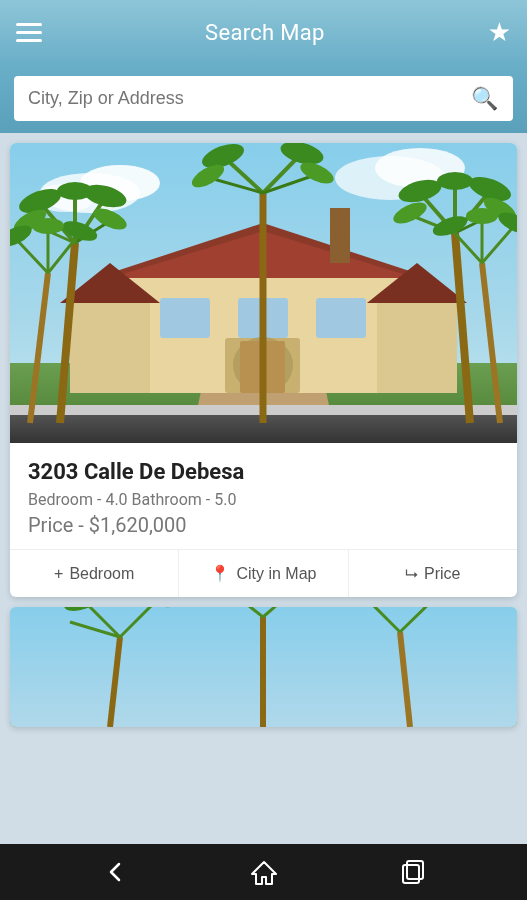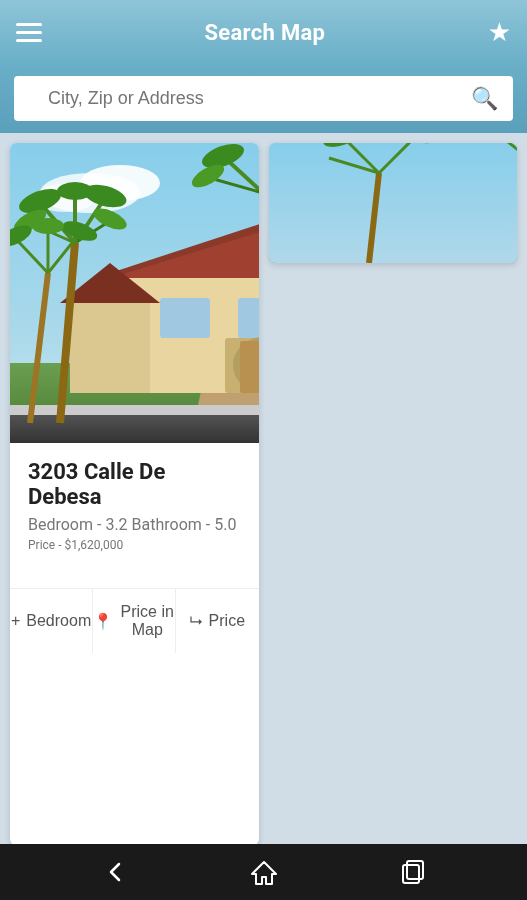--- a/index.html
+++ b/index.html
@@ -17,21 +17,21 @@
       background: linear-gradient(180deg, #8ec5d8 0%, #6aafc8 100%);
       height: 64px;
       display: flex;
       align-items: center;
       justify-content: space-between;
       padding: 0 16px;
     }
     .header-title {
       color: #fff;
       font-size: 22px;
-      font-weight: bold;
+      font-weight: normal;
       letter-spacing: 0.3px;
     }
     .hamburger-icon {
       display: flex;
       flex-direction: column;
       gap: 5px;
       cursor: pointer;
     }
     .hamburger-icon span {
       display: block;
@@ -59,36 +59,35 @@
       padding: 10px 14px;
       gap: 10px;
     }
     .search-bar input {
       flex: 1;
       border: none;
       outline: none;
       font-size: 18px;
       color: #aaa;
       background: transparent;
-      margin-left: 20px;
     }
     .search-icon {
       color: #555;
       font-size: 22px;
       cursor: pointer;
     }
 
     
     .content-area {
       background: #d0dde6;
       height: calc(900px - 64px - 58px - 56px);
       overflow-y: auto;
       padding: 10px;
       display: flex;
-      flex-direction: row;
+      flex-direction: column;
       gap: 10px;
     }
 
     
     .property-card {
       background: #fff;
       border-radius: 6px;
       overflow: hidden;
       box-shadow: 0 2px 6px rgba(0,0,0,0.15);
     }
@@ -101,23 +100,23 @@
       font-weight: bold;
       color: #222;
       margin-bottom: 6px;
     }
     .property-details {
       font-size: 16px;
       color: #777;
       margin-bottom: 4px;
     }
     .property-price {
-      font-size: 12px;
+      font-size: 20px;
       color: #777;
-      margin-bottom: 28px;
+      margin-bottom: 4px;
     }
 
     
     .action-bar {
       display: flex;
       border-top: 1px solid #eee;
     }
     .action-btn {
       flex: 1;
       display: flex;
@@ -314,32 +313,32 @@
         <line x1="253" y1="50" x2="305" y2="32" stroke="#3a7a15" stroke-width="3"></line>
         <ellipse cx="213" cy="13" rx="22" ry="10" fill="#3a8a20" transform="rotate(-20,213,13)"></ellipse>
         <ellipse cx="292" cy="10" rx="22" ry="10" fill="#3a8a20" transform="rotate(15,292,10)"></ellipse>
         <ellipse cx="198" cy="33" rx="18" ry="8" fill="#4a9a25" transform="rotate(-30,198,33)"></ellipse>
         <ellipse cx="307" cy="30" rx="18" ry="8" fill="#4a9a25" transform="rotate(25,307,30)"></ellipse>
       </svg>
     </div>
 
     <div class="property-info">
       <div class="property-address">3203 Calle De Debesa</div>
-      <div class="property-details">Bedroom - 3.2 Bathroom - 5.0</div>
+      <div class="property-details">Bedroom - 4.0 Bathroom - 5.0</div>
       <div class="property-price">Price - $1,620,000</div>
     </div>
 
     <div class="action-bar">
       <button class="action-btn">
         <span class="btn-icon">+</span>
         <span>Bedroom</span>
       </button>
       <button class="action-btn">
         <span class="btn-icon">📍</span>
-        <span>Price in Map</span>
+        <span>City in Map</span>
       </button>
       <button class="action-btn">
         <span class="btn-icon">⮡</span>
         <span>Price</span>
       </button>
     </div>
   </div>
 
   <div class="property-card-partial">
     <div class="property-image-partial">

